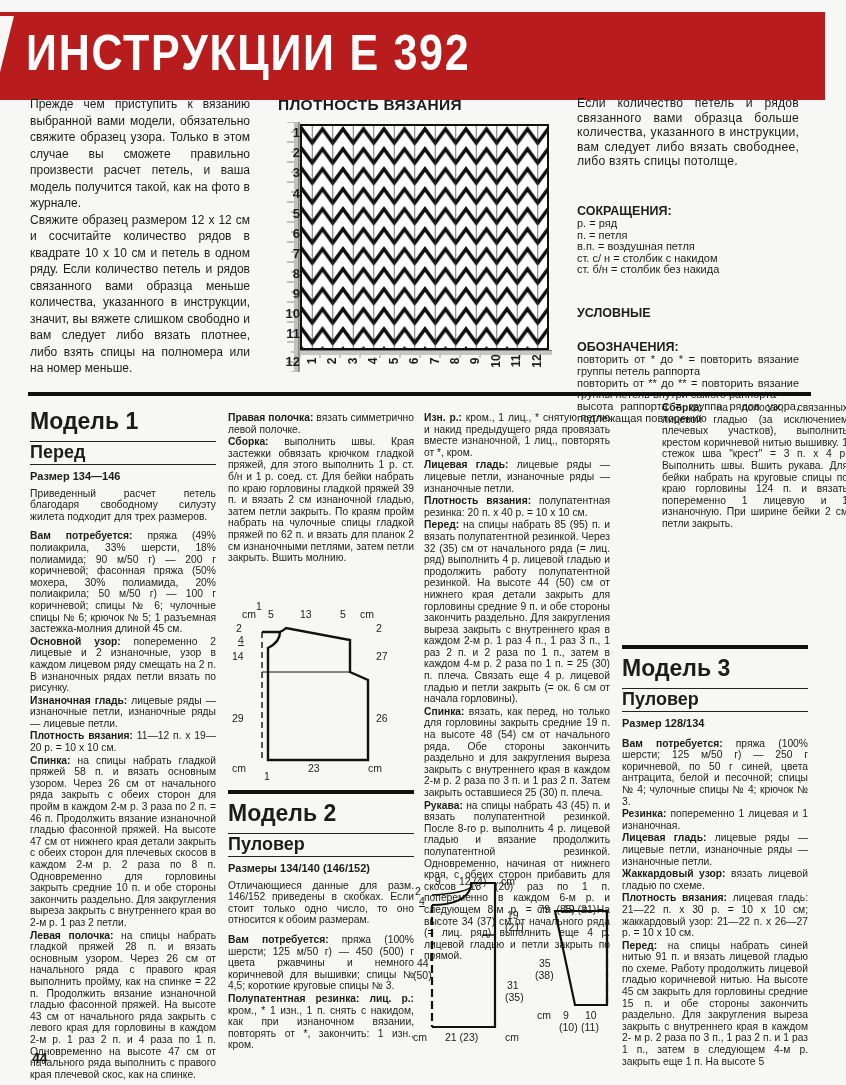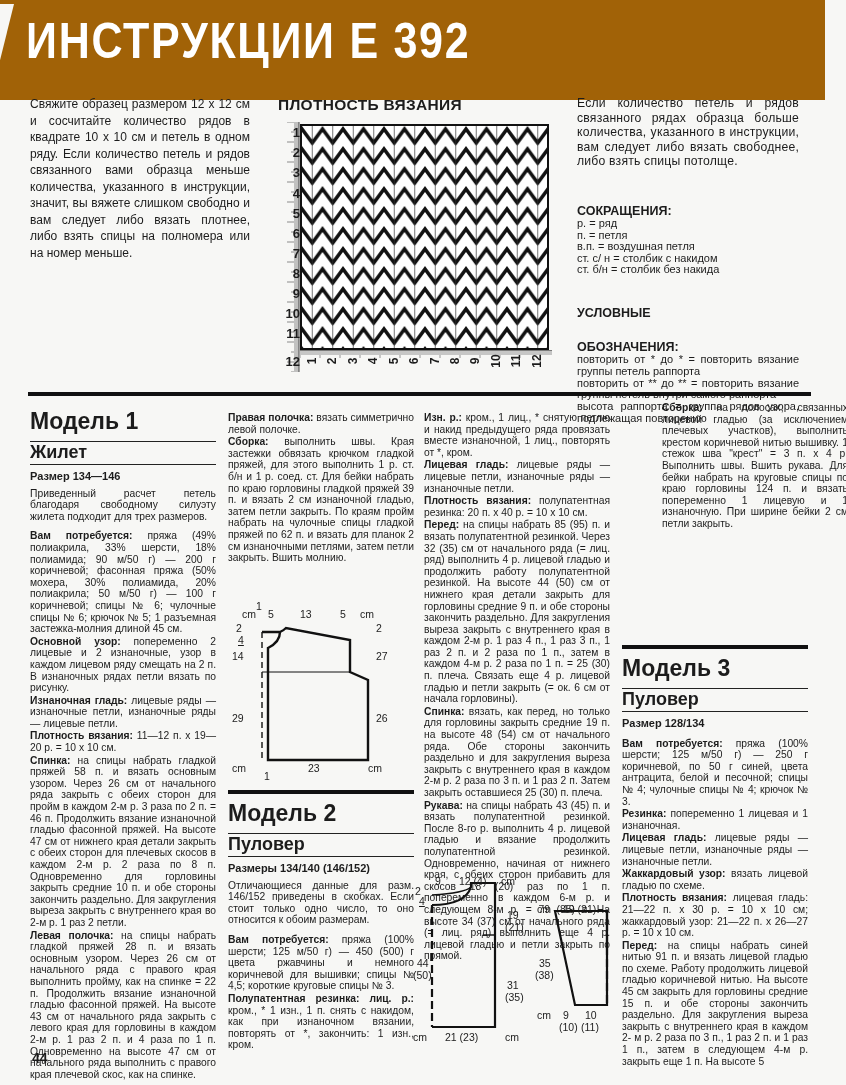--- a/index.html
+++ b/index.html
@@ -1,17 +1,17 @@
 <!DOCTYPE html>
 <html><head>
 <meta charset="utf-8">
 <style>
   * { box-sizing: border-box; margin: 0; padding: 0; }
   body { width: 846px; height: 1085px; background: #f7f7f5; font-family: "Liberation Sans", sans-serif; color: #1c1c1c; position: relative; overflow: hidden; }
-  .header { position: absolute; left: 0; top: 0; width: 825px; height: 100px; background: #a16207; }
+  .header { position: absolute; left: 0; top: 12px; width: 825px; height: 88px; background: #b91c1c; }
   .header .slash { position: absolute; left: 0; top: 4px; width: 14px; height: 78px; background: #f7f7f5; transform: skewX(-14deg); transform-origin: top left; }
   .header h1 { position: absolute; left: 26px; top: 12px; color: #fff; font-family: "Liberation Sans", sans-serif; font-weight: bold; font-size: 50px; letter-spacing: 2px; transform: scaleX(0.86); transform-origin: left; }
   .intro { position: absolute; left: 30px; top: 96px; width: 220px; font-size: 12px; line-height: 16.5px; text-align: justify; }
   .intro p { margin-bottom: 0; }
   .gauge { position: absolute; left: 268px; top: 96px; width: 290px; }
   .gauge h2 { font-size: 15.5px; font-weight: bold; letter-spacing: 0.3px; margin-left: 10px; }
   .gauge-box { position: absolute; left: 32px; top: 28px; width: 249px; height: 226px; border: 2px solid #111; background:#fff; overflow:hidden; }
   .vruler { position: absolute; left: 0; top: 26px; width: 32px; height: 250px; }
   .vruler .tk { position: absolute; right: 0; font-weight: bold; font-size: 13px; }
   .hruler { position: absolute; left: 32px; top: 256px; width: 252px; height: 22px; }
@@ -34,20 +34,21 @@
 </style>
 </head>
 <body>
 
 <div class="header">
   <div class="slash"></div>
   <h1>ИНСТРУКЦИИ  E 392</h1>
 </div>
 
 <div class="intro">
+  <p>Прежде чем приступить к вязанию выбранной вами модели, обязательно свяжите образец узора. Только в этом случае вы сможете правильно произвести расчет петель, и ваша модель получится такой, как на фото в журнале.</p>
   <p>Свяжите образец размером 12 х 12 см и сосчитайте количество рядов в квадрате 10 х 10 см и петель в одном ряду. Если количество петель и рядов связанного вами образца меньше количества, указанного в инструкции, значит, вы вяжете слишком свободно и вам следует либо вязать плотнее, либо взять спицы на полномера или на номер меньше.</p>
 </div>
 
 <div class="gauge">
   <h2>ПЛОТНОСТЬ ВЯЗАНИЯ</h2>
   <div class="vruler">
     <svg width="32" height="250" style="position:absolute;left:0;top:0">
       <g stroke="#222" stroke-width="0.8">
         <line x1="31" y1="0" x2="31" y2="250"></line>
       </g>
@@ -346,21 +347,21 @@
     <span class="tk" style="left:111px">6</span>
     <span class="tk" style="left:132px">7</span>
     <span class="tk" style="left:152px">8</span>
     <span class="tk" style="left:172px">9</span>
     <span class="tk" style="left:189px">10</span>
     <span class="tk" style="left:210px">11</span>
     <span class="tk" style="left:230px">12</span>
   </div>
 </div>
 
-<div class="right-intro">Если количество петель и рядов связанного рядах образца больше количества, указанного в инструкции, вам следует либо вязать свободнее, либо взять спицы потолще.</div>
+<div class="right-intro">Если количество петель и рядов связанного вами образца больше количества, указанного в инструкции, вам следует либо вязать свободнее, либо взять спицы потолще.</div>
 
 <div class="abbr">
   <h3>СОКРАЩЕНИЯ:</h3>
   <div>р. = ряд</div>
   <div>п. = петля</div>
   <div>в.п. = воздушная петля</div>
   <div>ст. с/ н = столбик с накидом</div>
   <div>ст. б/н = столбик без накида</div>
 </div>
 
@@ -369,21 +370,21 @@
   <h3>ОБОЗНАЧЕНИЯ:</h3>
   <div>повторить от * до * = повторить вязание группы петель раппорта</div>
   <div>повторить от ** до ** = повторить вязание группы петель внутри самого раппорта</div>
   <div>высота раппорта = группа рядов узора, подлежащая повторению</div>
 </div>
 
 <div class="rule" style="left:28px;top:392px;width:783px;height:4px;"></div>
 
 <div class="col" style="left:30px;top:408px;width:186px;">
   <div class="model-title">Модель 1</div>
-  <div class="model-sub">Жилет</div>
+  <div class="model-sub">Перед</div>
   <div class="size">Размер 134—146</div>
   <p>Приведенный расчет петель благодаря свободному силуэту жилета подходит для трех размеров.</p>
   <p class="gap"><b>Вам потребуется:</b><span> пряжа (49% полиакрила, 33% шерсти, 18% полиамида; 90 м/50 г) — 200 г коричневой; фасонная пряжа (50% мохера, 30% полиамида, 20% полиакрила; 50 м/50 г) — 100 г коричневой; спицы № 6; чулочные спицы № 6; крючок № 5; 1 разъемная застежка-молния длиной 45 см.</span></p>
   <p><b>Основной узор:</b><span> попеременно 2 лицевые и 2 изнаночные, узор в каждом лицевом ряду смещать на 2 п. В изнаночных рядах петли вязать по рисунку.</span></p>
   <p><b>Изнаночная гладь:</b><span> лицевые ряды — изнаночные петли, изнаночные ряды — лицевые петли.</span></p>
   <p><b>Плотность вязания:</b><span> 11—12 п. х 19—20 р. = 10 х 10 см.</span></p>
   <p><b>Спинка:</b><span> на спицы набрать гладкой пряжей 58 п. и вязать основным узором. Через 26 см от начального ряда закрыть с обеих сторон для пройм в каждом 2-м р. 3 раза по 2 п. = 46 п. Продолжить вязание изнаночной гладью фасонной пряжей. На высоте 47 см от нижнего края детали закрыть с обеих сторон для плечевых скосов в каждом 2-м р. 2 раза по 8 п. Одновременно для горловины закрыть средние 10 п. и обе стороны закончить раздельно. Для закругления выреза закрыть с внутреннего края во 2-м р. 1 раз 2 петли.</span></p>
   <p><b>Левая полочка:</b><span> на спицы набрать гладкой пряжей 28 п. и вязать основным узором. Через 26 см от начального ряда с правого края выполнить пройму, как на спинке = 22 п. Продолжить вязание изнаночной гладью фасонной пряжей. На высоте 43 см от начального ряда закрыть с левого края для горловины в каждом 2-м р. 1 раз 2 п. и 4 раза по 1 п. Одновременно на высоте 47 см от начального ряда выполнить с правого края плечевой скос, как на спинке.</span></p>
 </div>
 

